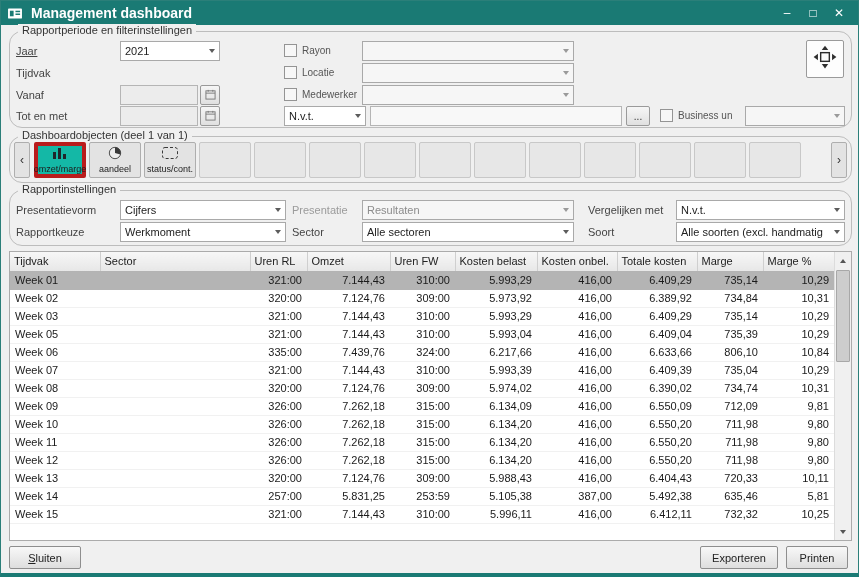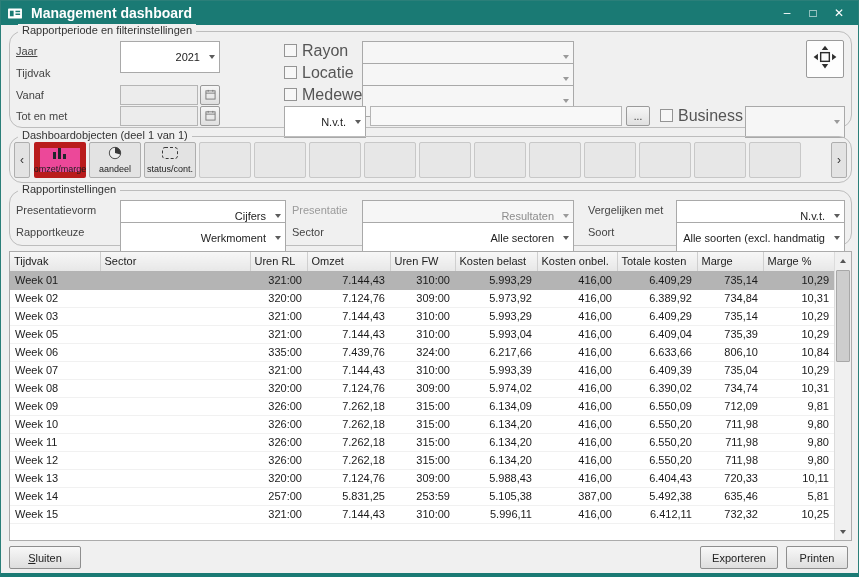--- a/index.html
+++ b/index.html
@@ -17,43 +17,43 @@
               font-size:12px; color:#fff; cursor:default; }
 
   
   .groupbox { position:absolute; border:1px solid #bdbdbd; border-radius:13px; }
   .legend { position:absolute; top:-8px; left:8px; background:#f0f0f0; padding:0 4px;
             font-size:11px; color:#333; white-space:nowrap; }
   .lbl { position:absolute; font-size:11px; color:#444; line-height:20px; white-space:nowrap; }
   .lbl.disabled { color:#9b9b9b; }
 
   
-  .combo { position:absolute; height:32px; background:#fff; border:1px solid #a9a9a9;
-           display:flex; align-items:center; overflow:hidden;text-align:right; }
+  .combo { position:absolute; height:20px; background:#fff; border:1px solid #a9a9a9;
+           display:flex; align-items:center; overflow:hidden; }
   .combo .combo-text { flex:1; font-size:11px; color:#222; padding:0 4px; white-space:nowrap; overflow:hidden; }
   .combo .combo-arrow { width:15px; height:100%; display:flex; align-items:center; justify-content:center; flex:0 0 15px; }
   .combo .combo-arrow::after { content:""; border-left:3.5px solid transparent;
            border-right:3.5px solid transparent; border-top:4px solid #5c5c5c; }
   .combo.disabled { background:#f6f6f6; }
   .combo.disabled .combo-text { color:#8c8c8c; }
   .combo.disabled .combo-arrow::after { border-top-color:#9a9a9a; }
   .field { position:absolute; height:20px; background:#ececec; border:1px solid #b5b5b5; }
   .sq-btn { position:absolute; height:20px; background:linear-gradient(#f6f6f6,#e0e0e0);
             border:1px solid #9a9a9a; display:flex; align-items:center; justify-content:center;
             font-size:10px; color:#333; border-radius:2px; }
   .checkbox { position:absolute; width:13px; height:13px; background:#f7f7f7; border:1px solid #949494; }
-  .cb-label { position:absolute; font-size:16px; color:#555; line-height:14px; white-space:nowrap; }
+  .cb-label { position:absolute; font-size:10px; color:#555; line-height:14px; white-space:nowrap; }
   .nav-box { position:absolute; width:38px; height:38px; background:#fdfdfd; border:1px solid #9a9a9a;
              display:flex; align-items:center; justify-content:center; border-radius:2px; }
 
   
   .dash-strip { position:absolute; left:24px; top:5px; display:flex; gap:3px; }
   .dash-slot { width:52px; height:36px; background:#e3e3e3; border:1px solid #aeaeae; border-radius:2px;
                display:flex; flex-direction:column; align-items:center; justify-content:center; gap:1px; }
-  .dash-slot.selected { background:#ec4899; border:6px solid #b91c1c; }
+  .dash-slot.selected { background:#14b8a6; border:4px solid #b91c1c; }
   .dash-slot.empty { background:#e7e7e7; border-color:#c8c8c8; }
   .dash-label { font-size:9px; color:#1c1c1c; line-height:1; }
   .dash-nav { position:absolute; top:5px; width:16px; height:36px; background:#e3e3e3;
               border:1px solid #aeaeae; border-radius:2px; display:flex; align-items:center;
               justify-content:center; font-size:12px; color:#333; }
 
   
   .grid { position:absolute; left:8px; top:250px; width:843px; height:290px; background:#fff;
           border:1px solid #ababab; overflow:hidden; }
   table { border-collapse:collapse; table-layout:fixed; width:824px; }

